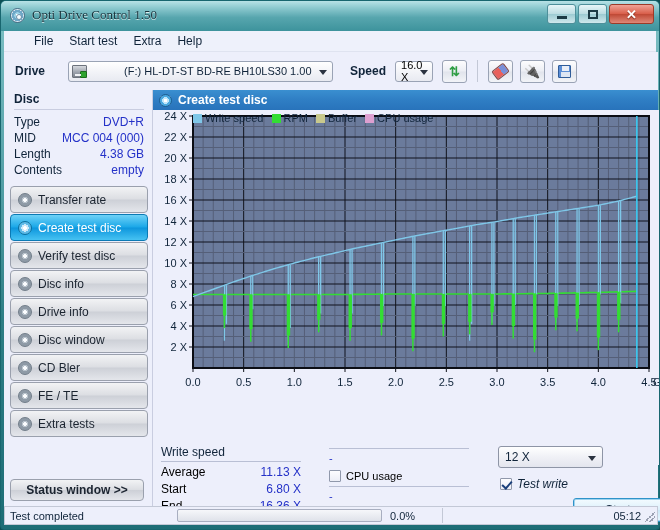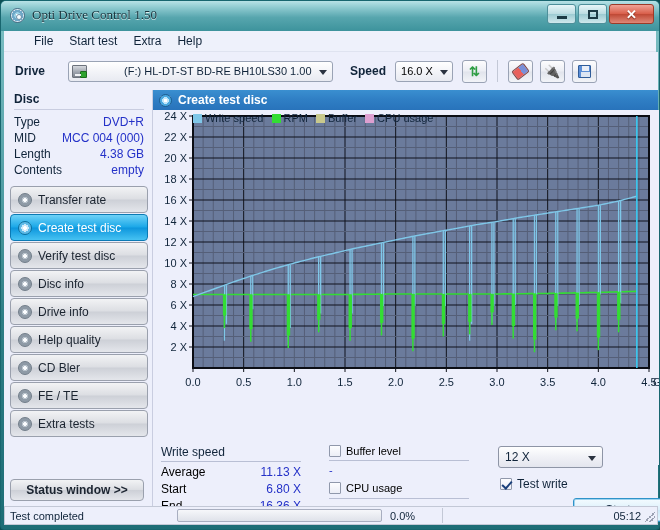--- a/index.html
+++ b/index.html
@@ -115,21 +115,21 @@
   .drive-icon .grn {
     position:absolute; right:-1px; bottom:-1px; width:7px; height:7px;
     background:#2fa32f; border-radius:1px; border:1px solid #1c6d1c;
   }
   .drive-text { font-size: 11px; color: #10243a; white-space: nowrap; }
   .combo-arrow {
     position: absolute; right: 5px; top: 8px;
     width:0;height:0;border-left:4px solid transparent;border-right:4px solid transparent;border-top:5px solid #2b3340;
   }
   .speed-combo {
-    position: relative; width: 58px; height: 21px;
+    position: relative; width: 38px; height: 21px;
     border: 1px solid #9aa3b5; border-radius: 3px;
     background: linear-gradient(180deg,#ffffff 0%,#f3f4f8 50%,#e8eaf1 100%);
     display:flex; align-items:center; padding-left:5px; cursor:pointer;
   }
   .speed-combo .combo-arrow { right: 4px; }
   .tb-btn {
     width: 25px; height: 23px;
     border: 1px solid #9aa3b5; border-radius: 3px;
     background: linear-gradient(180deg,#fdfdfe 0%,#eceef4 48%,#e1e4ec 52%,#f2f4f8 100%);
     display:flex;align-items:center;justify-content:center; cursor:pointer;
@@ -375,21 +375,21 @@
         <div class="navbtn">
           <span class="nav-ic"></span>
           <span>Disc info</span>
         </div>
         <div class="navbtn">
           <span class="nav-ic"></span>
           <span>Drive info</span>
         </div>
         <div class="navbtn">
           <span class="nav-ic"></span>
-          <span>Help quality</span>
+          <span>Disc window</span>
         </div>
         <div class="navbtn">
           <span class="nav-ic"></span>
           <span>CD Bler</span>
         </div>
         <div class="navbtn">
           <span class="nav-ic"></span>
           <span>FE / TE</span>
         </div>
         <div class="navbtn">
@@ -630,37 +630,34 @@
             <span>Start</span>
             <span class="res-val">6.80 X</span>
           </div>
           <div class="res-row">
             <span>End</span>
             <span class="res-val">16.36 X</span>
           </div>
         </div>
 
         <div style="position:absolute;left:176px;top:0;width:140px;">
-          <div style="cursor:pointer;">
-            <span class="cbx"></span><span>Buffer level</span>
-          </div>
           <div class="res-rule" style="margin-top:3px;"></div>
           <div style="margin-top:3px;color:#2431c8;">-</div>
           <div style="margin-top:6px;cursor:pointer;">
             <span class="cbx"></span><span>CPU usage</span>
           </div>
           <div class="res-rule" style="margin-top:4px;"></div>
           <div style="margin-top:3px;color:#2431c8;">-</div>
         </div>
 
         <div class="sel-combo" style="left:345px;top:1px;">
           <span>12 X</span>
           <span class="combo-arrow"></span>
         </div>
-        <div style="position:absolute;left:347px;top:32px;font-size:12px;color:#10243a;cursor:pointer;">
+        <div style="position:absolute;left:347px;top:32px;font-size:12px;color:#10243a;cursor:pointer;font-style:italic;">
           <span class="cbx on"></span><span>Test write</span>
         </div>
         <div class="start-btn" style="left:420px;top:53px;">Start</div>
       </div>
     </div>
   </div>
 
   <div class="statusbar">
     <div class="sb-text">Test completed</div>
     <div class="sb-progress">

